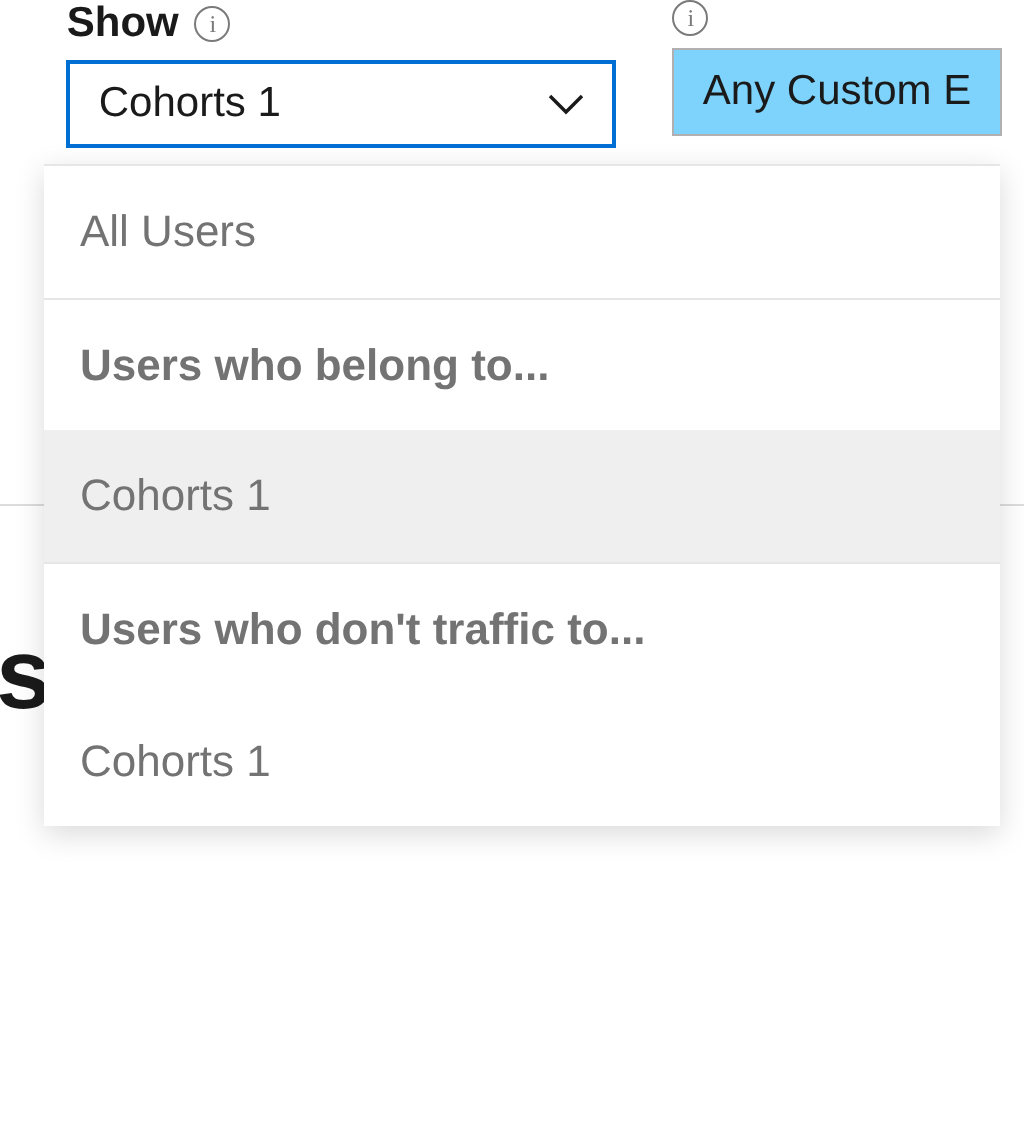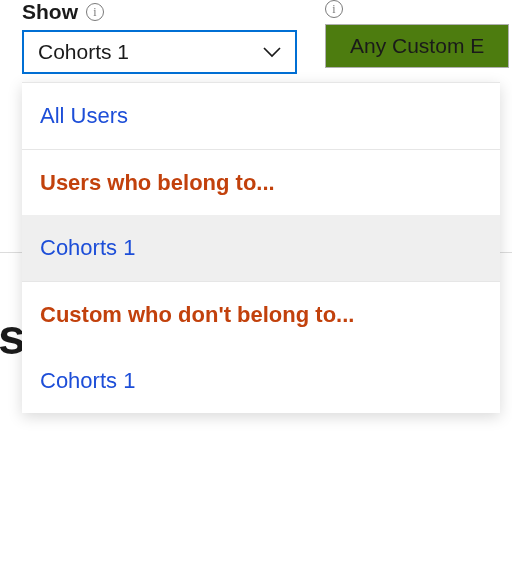--- a/index.html
+++ b/index.html
@@ -16,20 +16,21 @@
   }
   .container {
     padding: 0 0 0 22px;
     position: relative;
   }
   .field-row {
     display: flex;
     gap: 28px;
     align-items: flex-start;
     padding-top: 0;
+    justify-content: center;
   }
   .field {
     display: flex;
     flex-direction: column;
   }
   .label-row {
     display: flex;
     align-items: center;
     gap: 8px;
     margin-bottom: 6px;
@@ -66,52 +67,52 @@
   }
   .chevron {
     width: 18px;
     height: 12px;
     position: relative;
   }
   .chevron svg { display:block; }
   .secondary-button {
     height: 44px;
     border: 1px solid #b0b0b0;
-    background: #4d7c0f;
+    background: #7dd3fc;
     display: flex;
     align-items: center;
-    padding: 0 24px;
+    padding: 0 14px;
     font-size: 21px;
     color: #1a1a1a;
     cursor: pointer;
     white-space: nowrap;
     overflow: hidden;
   }
   .dropdown-menu {
     position: absolute;
     top: 82px;
     left: 22px;
     width: 478px;
     background: #ffffff;
     border-top: 1px solid #e6e6e6;
     box-shadow: 0 4px 14px rgba(0,0,0,0.15);
     z-index: 100;
   }
   .dropdown-item {
     padding: 18px 18px;
     font-size: 22px;
-    color: #1d4ed8;
+    color: #737373;
     cursor: pointer;
     line-height: 1.35;
   }
   .dropdown-header {
     padding: 18px 18px;
     font-size: 22px;
     font-weight: 700;
-    color: #c2410c;
+    color: #737373;
     border-top: 1px solid #e6e6e6;
     line-height: 1.35;
   }
   .dropdown-item.selected {
     background: #efefef;
   }
   .divider-line {
     position: absolute;
     left: 0;
     right: 0;
@@ -163,17 +164,17 @@
         <span>Any Custom E</span>
       </div>
     </div>
 
   </div>
 
   <div class="dropdown-menu">
     <div class="dropdown-item">All Users</div>
     <div class="dropdown-header">Users who belong to...</div>
     <div class="dropdown-item selected">Cohorts 1</div>
-    <div class="dropdown-header">Custom who don't belong to...</div>
+    <div class="dropdown-header">Users who don't traffic to...</div>
     <div class="dropdown-item">Cohorts 1</div>
   </div>
 
 </div>
 
 </body></html>

